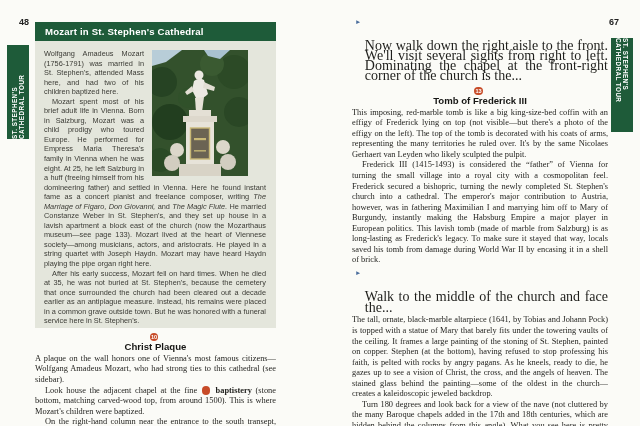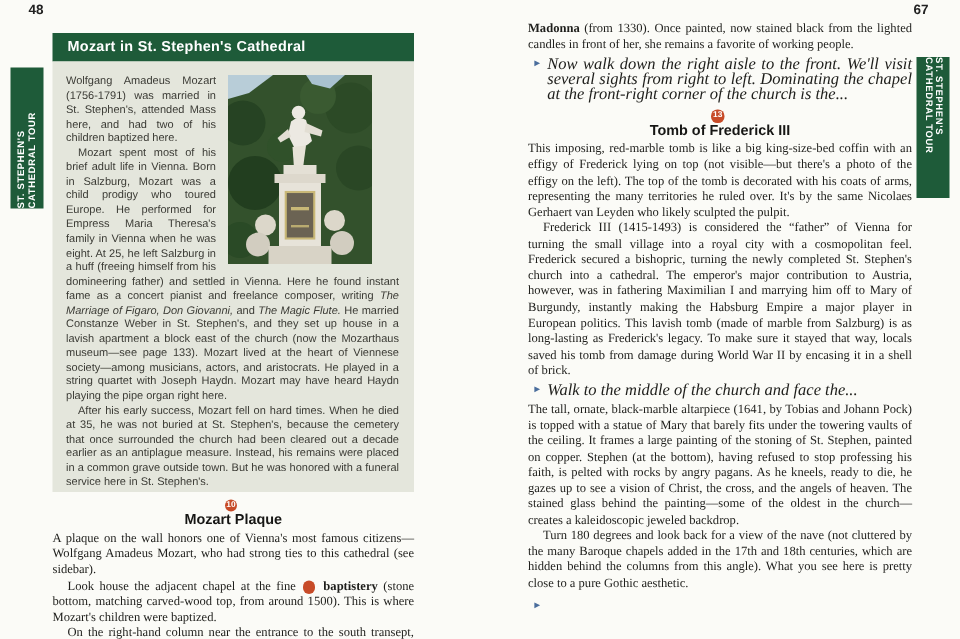--- a/index.html
+++ b/index.html
@@ -2,21 +2,21 @@
 <html><head>
 <meta charset="utf-8">
 <style>
   html,body { margin:0; padding:0; }
   #book {
     position:relative; width:640px; height:426px;
     background:#fbfbf7; overflow:hidden;
     font-family:"Liberation Serif", serif;
   }
   .pagenum {
-    position:absolute; top:1px;
+    position:absolute; top:17px;
     font:bold 9px "Liberation Sans", sans-serif; color:#222;
   }
   #pagenum-left { left:19px; }
   #pagenum-right { right:21px; }
   .tab {
     position:absolute; width:22px; background:#1e5b39; color:#fff;
     display:flex; align-items:center; justify-content:center;
     font:bold 6.3px "Liberation Sans", sans-serif; letter-spacing:.45px;
     writing-mode:vertical-rl;
   }
@@ -59,21 +59,21 @@
     display:inline-block; width:8.5px; height:8.5px; border-radius:50%;
     background:#c74b28; color:#fff; flex:0 0 auto;
     font:bold 5.6px/8.7px "Liberation Sans", sans-serif;
     text-align:center; margin-right:3px;
   }
   .badge.inl {
     vertical-align:0.5px; line-height:8.7px; margin-right:1.5px; margin-left:1px;
   }
   .dir { display:flex; margin:2.5px 0 2.5px 3px; }
   .dir .arr { color:#4a6d9c; font-size:6.4px; line-height:10.3px; margin-right:3.5px; flex:0 0 auto; }
-  .dir .txt { font-style:italic; font-size:11px; line-height:10.3px; color:#1e1e1b; text-align:justify; }
+  .dir .txt { font-size:14px; line-height:10.3px; color:#1e1e1b; text-align:justify;margin-top:24px; }
   .gap-top { margin-top:4px; }
 </style>
 </head>
 <body>
 
 <div id="book">
 
   <div class="pagenum" id="pagenum-left">48</div>
   <div class="pagenum" id="pagenum-right">67</div>
 
@@ -115,31 +115,30 @@
         </svg>
         <p><span>Wolfgang Amadeus Mozart (1756-1791) was married in St. Stephen's, attended Mass here, and had two of his children baptized here.</span></p>
         <p class="ind"><span>Mozart spent most of his brief adult life in Vienna. Born in Salzburg, Mozart was a child prodigy who toured Europe. He performed for Empress Maria Theresa's family in Vienna when he was eight. At 25, he left Salzburg in a huff (freeing himself from his domineering father) and settled in Vienna. Here he found instant fame as a concert pianist and freelance composer, writing </span><span class="it">The Marriage of Figaro, Don Giovanni,</span><span> and </span><span class="it">The Magic Flute.</span><span> He married Constanze Weber in St. Stephen's, and they set up house in a lavish apartment a block east of the church (now the Mozarthaus museum—see page 133). Mozart lived at the heart of Viennese society—among musicians, actors, and aristocrats. He played in a string quartet with Joseph Haydn. Mozart may have heard Haydn playing the pipe organ right here.</span></p>
         <p class="ind"><span>After his early success, Mozart fell on hard times. When he died at 35, he was not buried at St. Stephen's, because the cemetery that once surrounded the church had been cleared out a decade earlier as an antiplague measure. Instead, his remains were placed in a common grave outside town. But he was honored with a funeral service here in St. Stephen's.</span></p>
       </div>
     </div>
 
     <div class="bodytext">
       <div class="sec-head">
         <span class="badge">10</span>
-        <span>Mozart Plaque</span>
+        <span>Christ Plaque</span>
       </div>
       <p><span>A plaque on the wall honors one of Vienna's most famous citizens—Wolfgang Amadeus Mozart, who had strong ties to this cathedral (see sidebar).</span></p>
       <p class="ind"><span>Look house the adjacent chapel at the fine </span><span class="badge inl">11</span> <span class="bd">baptistery</span><span> (stone bottom, matching carved-wood top, from around 1500). This is where Mozart's children were baptized.</span></p>
       <p class="ind"><span>On the right-hand column near the entrance to the south transept, notice the fine, carved black-stone statue of the </span><span class="badge inl">12</span> <span class="bd">Handmaid's</span></p>
     </div>
   </div>
 
   <div id="col-right" class="bodytext">
 
-    <p><span class="bd">Madonna</span><span> (from 1330). Once painted, now stained black from the lighted candles in front of her, she remains a favorite of working people.</span></p>
 
     <div class="dir">
       <span class="arr">►</span>
       <span class="txt">Now walk down the right aisle to the front. We'll visit several sights from right to left. Dominating the chapel at the front-right corner of the church is the...</span>
     </div>
 
     <div class="sec-head">
       <span class="badge">13</span>
       <span>Tomb of Frederick III</span>
     </div>

